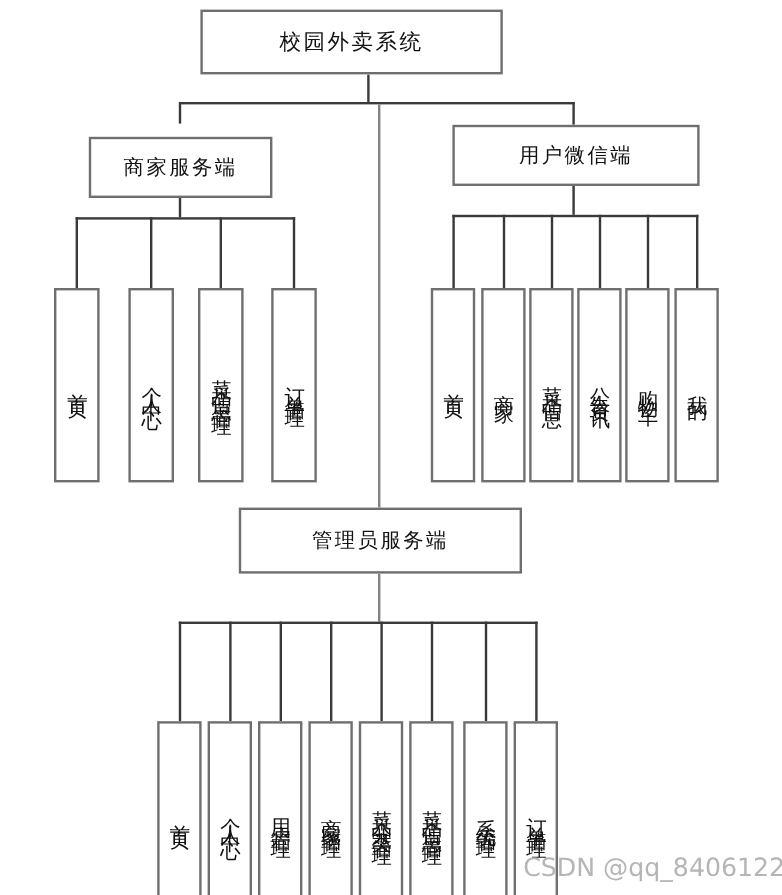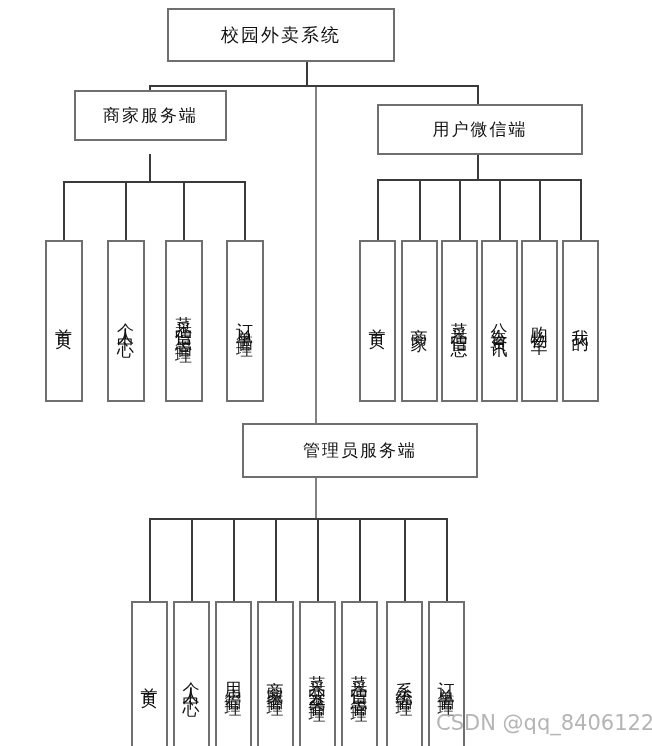--- a/index.html
+++ b/index.html
@@ -71,33 +71,33 @@
   <div class="line" style="left:149px;top:518px;width:299px;height:2px;"></div>
   <div class="line" style="left:149px;top:518px;width:2px;height:83px;"></div>
   <div class="line" style="left:191px;top:518px;width:2px;height:83px;"></div>
   <div class="line" style="left:233px;top:518px;width:2px;height:83px;"></div>
   <div class="line" style="left:275px;top:518px;width:2px;height:83px;"></div>
   <div class="line" style="left:317px;top:518px;width:2px;height:83px;"></div>
   <div class="line" style="left:359px;top:518px;width:2px;height:83px;"></div>
   <div class="line" style="left:404px;top:518px;width:2px;height:83px;"></div>
   <div class="line" style="left:446px;top:518px;width:2px;height:83px;"></div>
 
-  <div class="node hnode root" style="left:167px;top:8px;width:228px;height:54px;">
+  <div class="node hnode root" style="left:167px;top:8px;width:252px;height:54px;">
     <span>校园外卖系统</span>
   </div>
 
-  <div class="node hnode" style="left:74px;top:90px;width:153px;height:51px;">
+  <div class="node hnode" style="left:74px;top:114px;width:153px;height:51px;">
     <span>商家服务端</span>
   </div>
 
   <div class="node hnode" style="left:377px;top:104px;width:206px;height:51px;justify-content:center;">
     <span>用户微信端</span>
   </div>
 
-  <div class="node hnode" style="left:199px;top:423px;width:236px;height:55px;margin-left:43px;">
+  <div class="node hnode" style="left:199px;top:423px;width:236px;height:55px;">
     <span>管理员服务端</span>
   </div>
 
   <div class="node vnode" style="left:45px;top:240px;width:38px;height:162px;">
     <span>首页</span>
   </div>
   <div class="node vnode" style="left:107px;top:240px;width:38px;height:162px;">
     <span>个人中心</span>
   </div>
   <div class="node vnode" style="left:165px;top:240px;width:38px;height:162px;">

